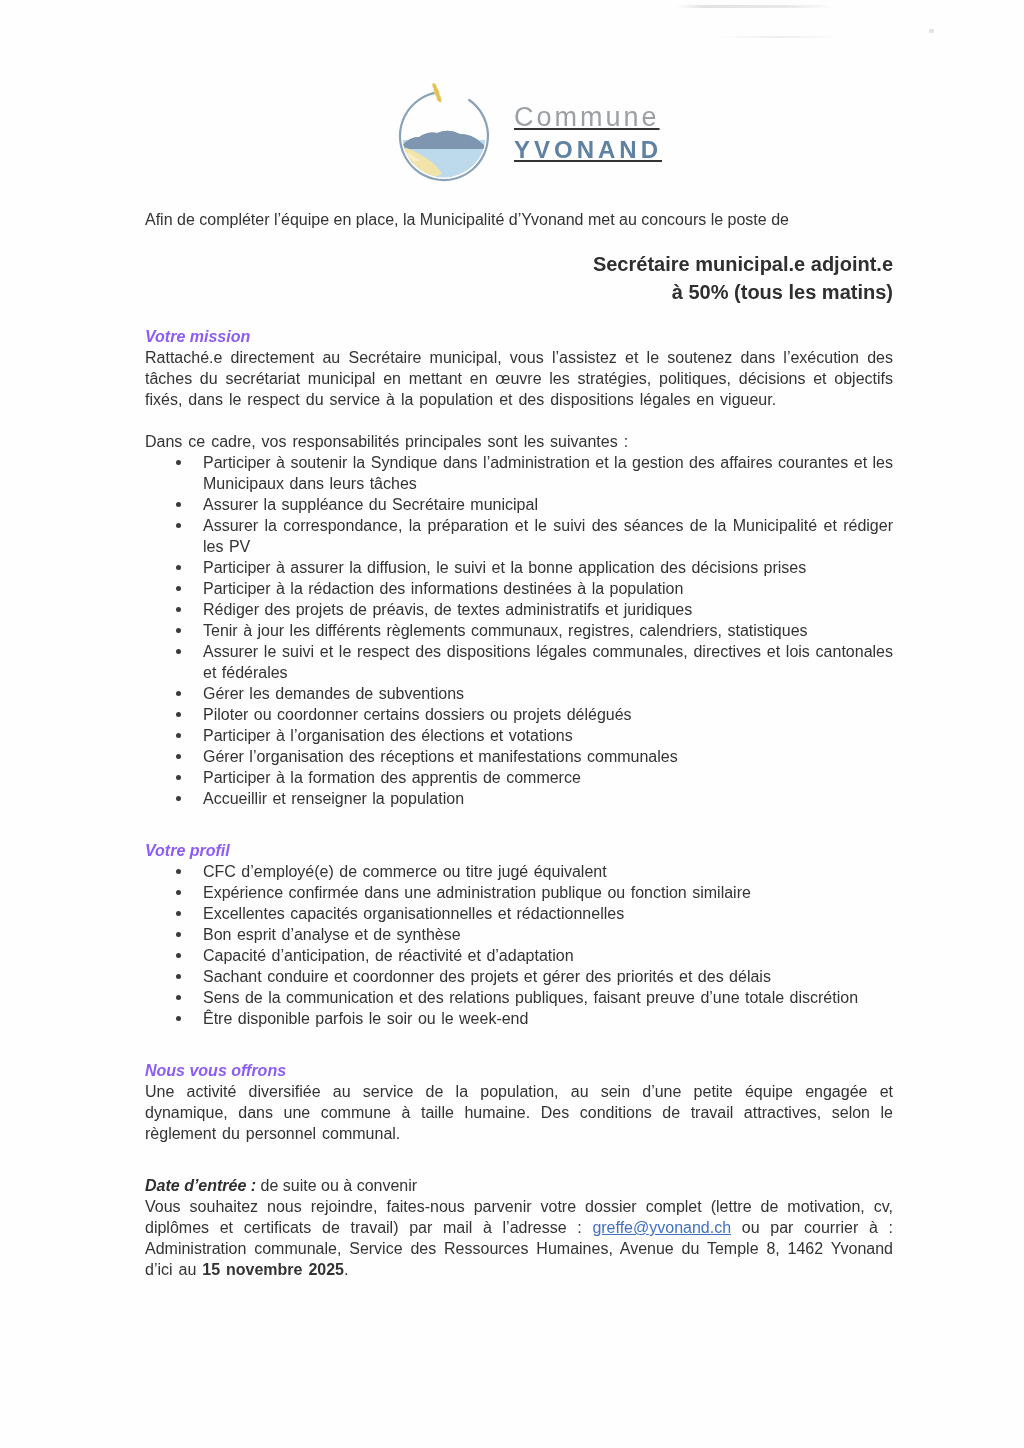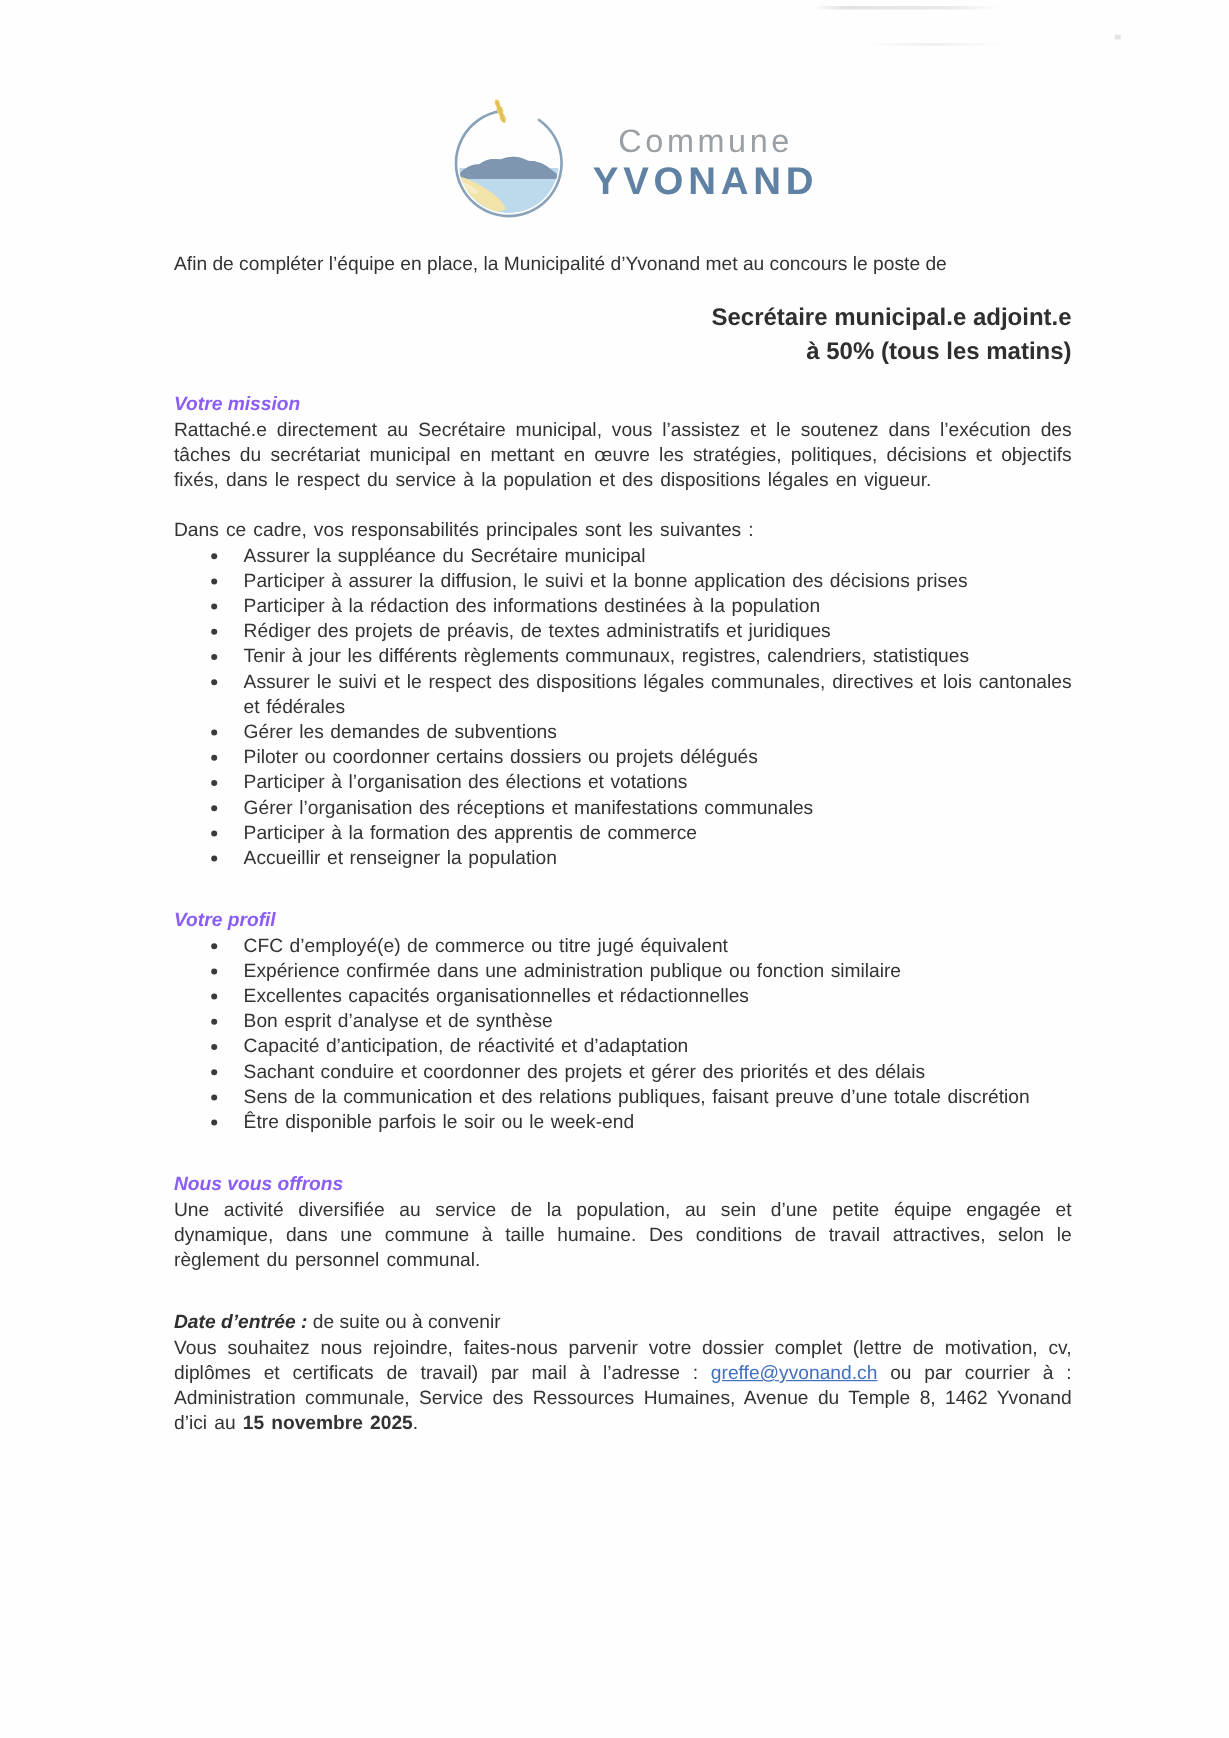--- a/index.html
+++ b/index.html
@@ -21,23 +21,23 @@
   .page{position:absolute;inset:0;overflow:hidden;background:#fffefe;}
   
   .smudge-top{position:absolute;top:5px;left:676px;width:158px;height:3px;border-radius:2px;
     background:linear-gradient(90deg,transparent,#cccccc 18%,#d6d6d6 70%,transparent);opacity:.55;}
   .speck-top{position:absolute;top:29px;left:929px;width:5px;height:4px;background:#d8d8d8;opacity:.7;border-radius:1px;}
   .smudge-mid{position:absolute;top:36px;left:718px;width:120px;height:2px;
     background:linear-gradient(90deg,transparent,#e2e2e2,transparent);opacity:.6;}
 
   .logo-row{display:flex;align-items:center;justify-content:center;padding-top:82px;margin-left:34px;gap:22px;}
   .logo-mark{flex:0 0 auto;}
-  .logo-text{display:flex;flex-direction:column;align-items:center;}
+  .logo-text{display:flex;flex-direction:column;align-items:flex-start;text-decoration:underline;}
   .logo-commune{font-size:27px;line-height:30px;color:var(--brand_gray);letter-spacing:3px;}
-  .logo-name{font-size:32px;line-height:36px;font-weight:bold;color:var(--brand_blue);letter-spacing:4px;}
+  .logo-name{font-size:24px;line-height:36px;font-weight:bold;color:var(--brand_blue);letter-spacing:4px;}
 
   .content{padding:0 131px 0 145px;font-size:16px;line-height:21px;margin-top:12px;}
   .intro{margin:21px 0 0;}
   .job-title{margin:20px 0 0;text-align:right;font-weight:bold;font-size:20px;line-height:28px;color:#2f2f2f;}
   h3.section-heading{margin:20px 0 0;font-size:16px;line-height:21px;font-weight:bold;font-style:italic;color:#8b5cf6;}
   h3.gap-lg{margin-top:31px;}
   p.body{margin:0;text-align:justify;word-spacing:1.5px;}
   p.lead{margin:21px 0 0;}
   ul.bullets{list-style:none;margin:0;padding:0;}
   ul.bullets li{position:relative;padding-left:58px;text-align:justify;word-spacing:1px;}
@@ -99,21 +99,23 @@
     <div class="job-title">
       <div>Secrétaire municipal.e adjoint.e</div>
       <div>à 50% (tous les matins)</div>
     </div>
 
     <section>
       <h3 class="section-heading">Votre mission</h3>
       <p class="body">Rattaché.e directement au Secrétaire municipal, vous l’assistez et le soutenez dans l’exécution des tâches du secrétariat municipal en mettant en œuvre les stratégies, politiques, décisions et objectifs fixés, dans le respect du service à la population et des dispositions légales en vigueur.</p>
       <p class="body lead">Dans ce cadre, vos responsabilités principales sont les suivantes :</p>
       <ul class="bullets">
+          <li>Participer à soutenir la Syndique dans l’administration et la gestion des affaires courantes et les Municipaux dans leurs tâches</li>
           <li>Assurer la suppléance du Secrétaire municipal</li>
+          <li>Assurer la correspondance, la préparation et le suivi des séances de la Municipalité et rédiger les PV</li>
           <li>Participer à assurer la diffusion, le suivi et la bonne application des décisions prises</li>
           <li>Participer à la rédaction des informations destinées à la population</li>
           <li>Rédiger des projets de préavis, de textes administratifs et juridiques</li>
           <li>Tenir à jour les différents règlements communaux, registres, calendriers, statistiques</li>
           <li>Assurer le suivi et le respect des dispositions légales communales, directives et lois cantonales et fédérales</li>
           <li>Gérer les demandes de subventions</li>
           <li>Piloter ou coordonner certains dossiers ou projets délégués</li>
           <li>Participer à l’organisation des élections et votations</li>
           <li>Gérer l’organisation des réceptions et manifestations communales</li>
           <li>Participer à la formation des apprentis de commerce</li>

